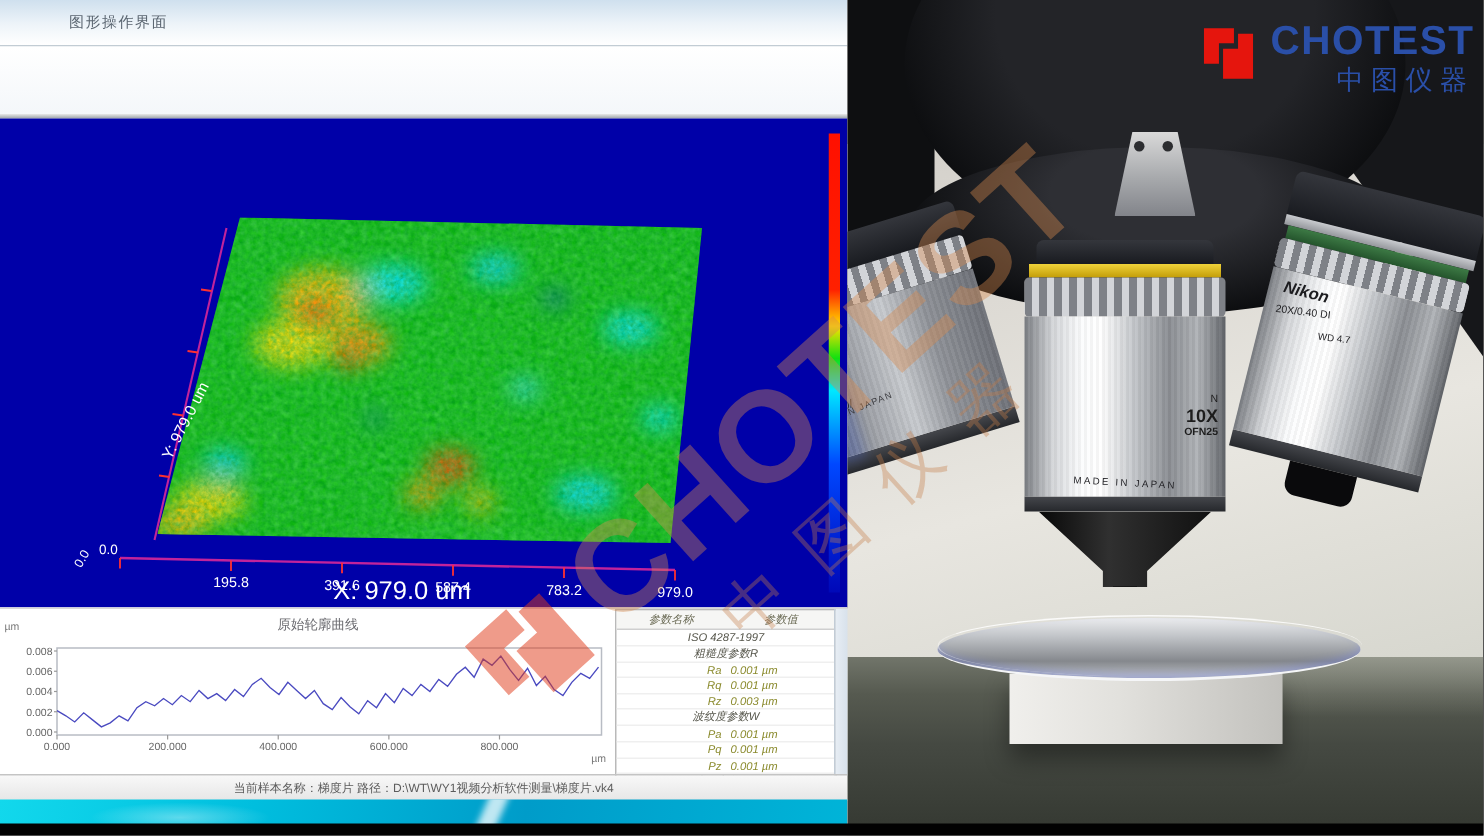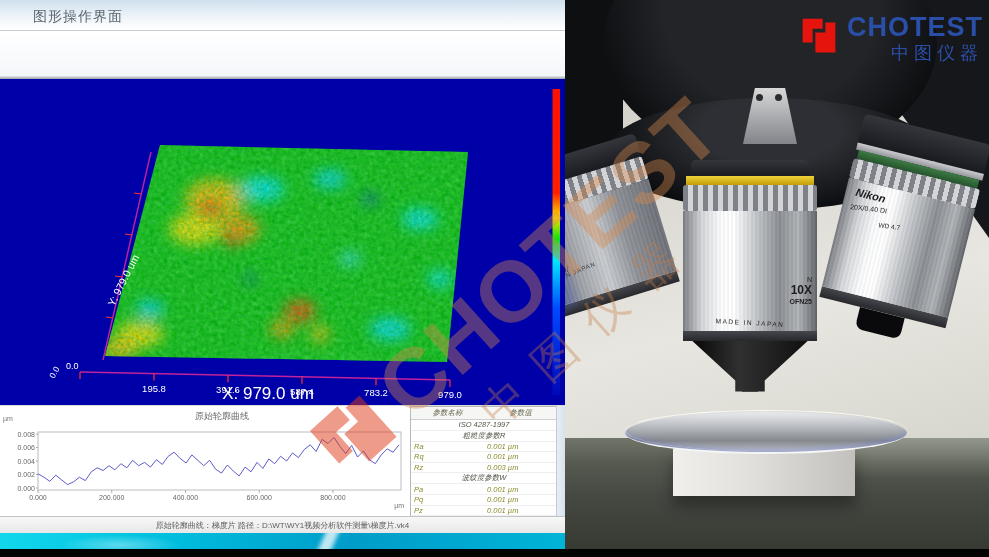--- a/index.html
+++ b/index.html
@@ -5,42 +5,42 @@
   html,body{margin:0;padding:0;background:#222;}
   .stage{position:relative;width:989px;height:557px;overflow:hidden;background:#000;
          font-family:"Liberation Sans","DejaVu Sans",sans-serif;}
   .abs{position:absolute;}
 
   
   .left-panel{left:0;top:0;width:565px;height:557px;background:#fff;}
   .menubar{left:0;top:0;width:565px;height:30px;
            background:linear-gradient(180deg,#cfe0ee 0%,#eef4f9 55%,#ffffff 100%);
            border-bottom:1px solid #c2ccd4;}
-  .menubar span{position:absolute;left:5px;top:8px;font-size:14px;color:#5a6570;letter-spacing:1px;padding-left:28px;}
+  .menubar span{position:absolute;left:18px;top:8px;font-size:10px;color:#5a6570;letter-spacing:1px;padding-left:28px;}
   .toolbar-space{left:0;top:31px;width:565px;height:45px;
            background:linear-gradient(180deg,#ffffff 0%,#f4f7fa 100%);}
   .divider{left:0;top:76px;width:565px;height:3px;
            background:linear-gradient(180deg,#e8e8e8,#9aa2a8);}
   .view3d{left:0;top:79px;width:565px;height:326px;background:#0000a8;}
 
   .bottom-area{left:0;top:405px;width:565px;height:111px;background:#ffffff;border-top:1px solid #d8d8d8;}
-  .profile-title{position:absolute;left:16px;top:4px;width:412px;text-align:center;
+  .profile-title{position:absolute;left:6px;top:4px;width:412px;text-align:center;
                  font-size:9px;color:#6b6b70;}
   .profile-unit{position:absolute;left:3px;top:9px;font-size:7px;color:#777;}
   .side-strip{position:absolute;left:556px;top:0;width:9px;height:111px;
               background:linear-gradient(90deg,#e7edf4,#d6e0ea);border-left:1px solid #c2ccd6;}
 
   .param-table-wrap{position:absolute;left:410px;top:0px;width:146px;height:111px;
               border:1px solid #b9b9b9;background:#fff;overflow:hidden;font-style:italic;}
   table.ptab{width:100%;border-collapse:collapse;font-size:7.5px;table-layout:fixed;}
   table.ptab th{font-weight:normal;color:#6b6b55;border-bottom:1px solid #cfcfcf;
               background:#f6f6f4;height:12px;padding:0;}
   table.ptab td{height:9.6px;padding:0 3px;border-bottom:1px solid #efefef;white-space:nowrap;overflow:hidden;}
   td.sec{color:#55554a;text-align:center;}
-  td.pn{color:#8b8b2e;text-align:left;width:58%;}
+  td.pn{color:#8b8b2e;text-align:right;width:58%;}
   td.pv{color:#8b8b2e;text-align:left;}
 
   .statusbar{left:0;top:516px;width:565px;height:17px;
              background:linear-gradient(180deg,#f8f8f8,#e6e6e6);
              border-top:1px solid #c4c4c4;text-align:center;
              font-size:8px;color:#5c5c5c;line-height:17px;white-space:nowrap;overflow:hidden;}
   .desktop-strip{left:0;top:533px;width:565px;height:17px;
              background:linear-gradient(100deg,#12d8ec 0%,#00bede 30%,#009cc9 62%,#00b4d8 100%);overflow:hidden;}
   .streak{position:absolute;left:322px;top:-8px;width:12px;height:34px;background:rgba(255,255,255,.75);
              transform:rotate(24deg);filter:blur(2px);}
@@ -74,21 +74,21 @@
   .oring-y{height:9px;margin:0 3px;background:linear-gradient(180deg,#efd23a,#c39d07);}
   .oring-g{height:9px;margin:0 3px;background:linear-gradient(180deg,#3d7a45,#24542c);}
   .oknurl, .oknurl2{height:24px;background:repeating-linear-gradient(90deg,#7e8187 0 5px,#d2d4d8 5px 10px);border-radius:3px;}
   .obody{position:relative;background:linear-gradient(90deg,#7c7f84 0%,#d4d6d9 14%,#fbfcfd 28%,#ffffff 38%,#c2c5c9 55%,#8b8e93 72%,#b0b3b7 86%,#62656a 100%);}
   .obody:after{content:"";position:absolute;inset:0;
         background:repeating-linear-gradient(90deg,rgba(0,0,0,.08) 0 2px,rgba(255,255,255,.08) 2px 4px);opacity:.5;}
   .orim{height:11px;background:linear-gradient(180deg,#45474c,#26282c);}
   .cone{height:60px;background:linear-gradient(90deg,#000 0%,#303030 42%,#0c0c0c 100%);
         clip-path:polygon(7% 0,93% 0,61% 66%,61% 84%,39% 84%,39% 66%);}
   .cone-nub{position:absolute;left:44%;bottom:-2px;width:12%;height:12px;background:#050505;}
-  .otext{position:absolute;right:5px;top:52px;text-align:right;color:#1d1d1d;line-height:1.15;z-index:2;margin-top:13px;}
+  .otext{position:absolute;right:5px;top:52px;text-align:right;color:#1d1d1d;line-height:1.15;z-index:2;}
   .otext .t-n{font-size:7px;}
   .otext .t-mag{font-size:12px;font-weight:bold;}
   .otext .t-ofn{font-size:7px;font-weight:bold;}
   .made-in{position:absolute;left:0;right:0;bottom:5px;text-align:center;font-size:6.5px;
         letter-spacing:1.5px;color:#26262a;transform:rotate(3deg);z-index:2;}
   .nik-brand{position:absolute;left:10px;top:6px;font-size:11px;font-weight:bold;font-style:italic;color:#1c1c1f;z-index:2;}
   .nik-spec{position:absolute;left:8px;top:22px;font-size:7px;color:#232326;transform:rotate(-7deg);z-index:2;}
   .nik-wd{position:absolute;left:40px;top:34px;font-size:6.5px;color:#232326;transform:rotate(-7deg);z-index:2;}
   .ol-made{position:absolute;left:18px;bottom:26px;font-size:6px;letter-spacing:1px;color:#3a3a3e;transform:rotate(-6deg);z-index:2;}
   .ol-spec{position:absolute;left:14px;top:58px;font-size:8px;color:#303034;z-index:2;}
@@ -298,21 +298,21 @@
               <tr>
                 <td colspan="2" class="sec">波纹度参数W</td>
               </tr>
             </tbody>
         </table>
       </div>
       <div class="side-strip"></div>
     </div>
 
     <div class="abs statusbar">
-      <span>原始轮廓曲线：梯度片    路径：D:\WT\WY1视频分析软件测量\梯度片.vk4</span>
+      <span>当前样本名称：梯度片    路径：D:\WT\WY1视频分析软件测量\梯度片.vk4</span>
     </div>
     <div class="abs desktop-strip">
       <div class="streak"></div>
       <div class="streak2"></div>
     </div>
   </div>
 
   <div class="abs photo">
     <div class="head-top"></div>
     <div class="head-right"></div>

